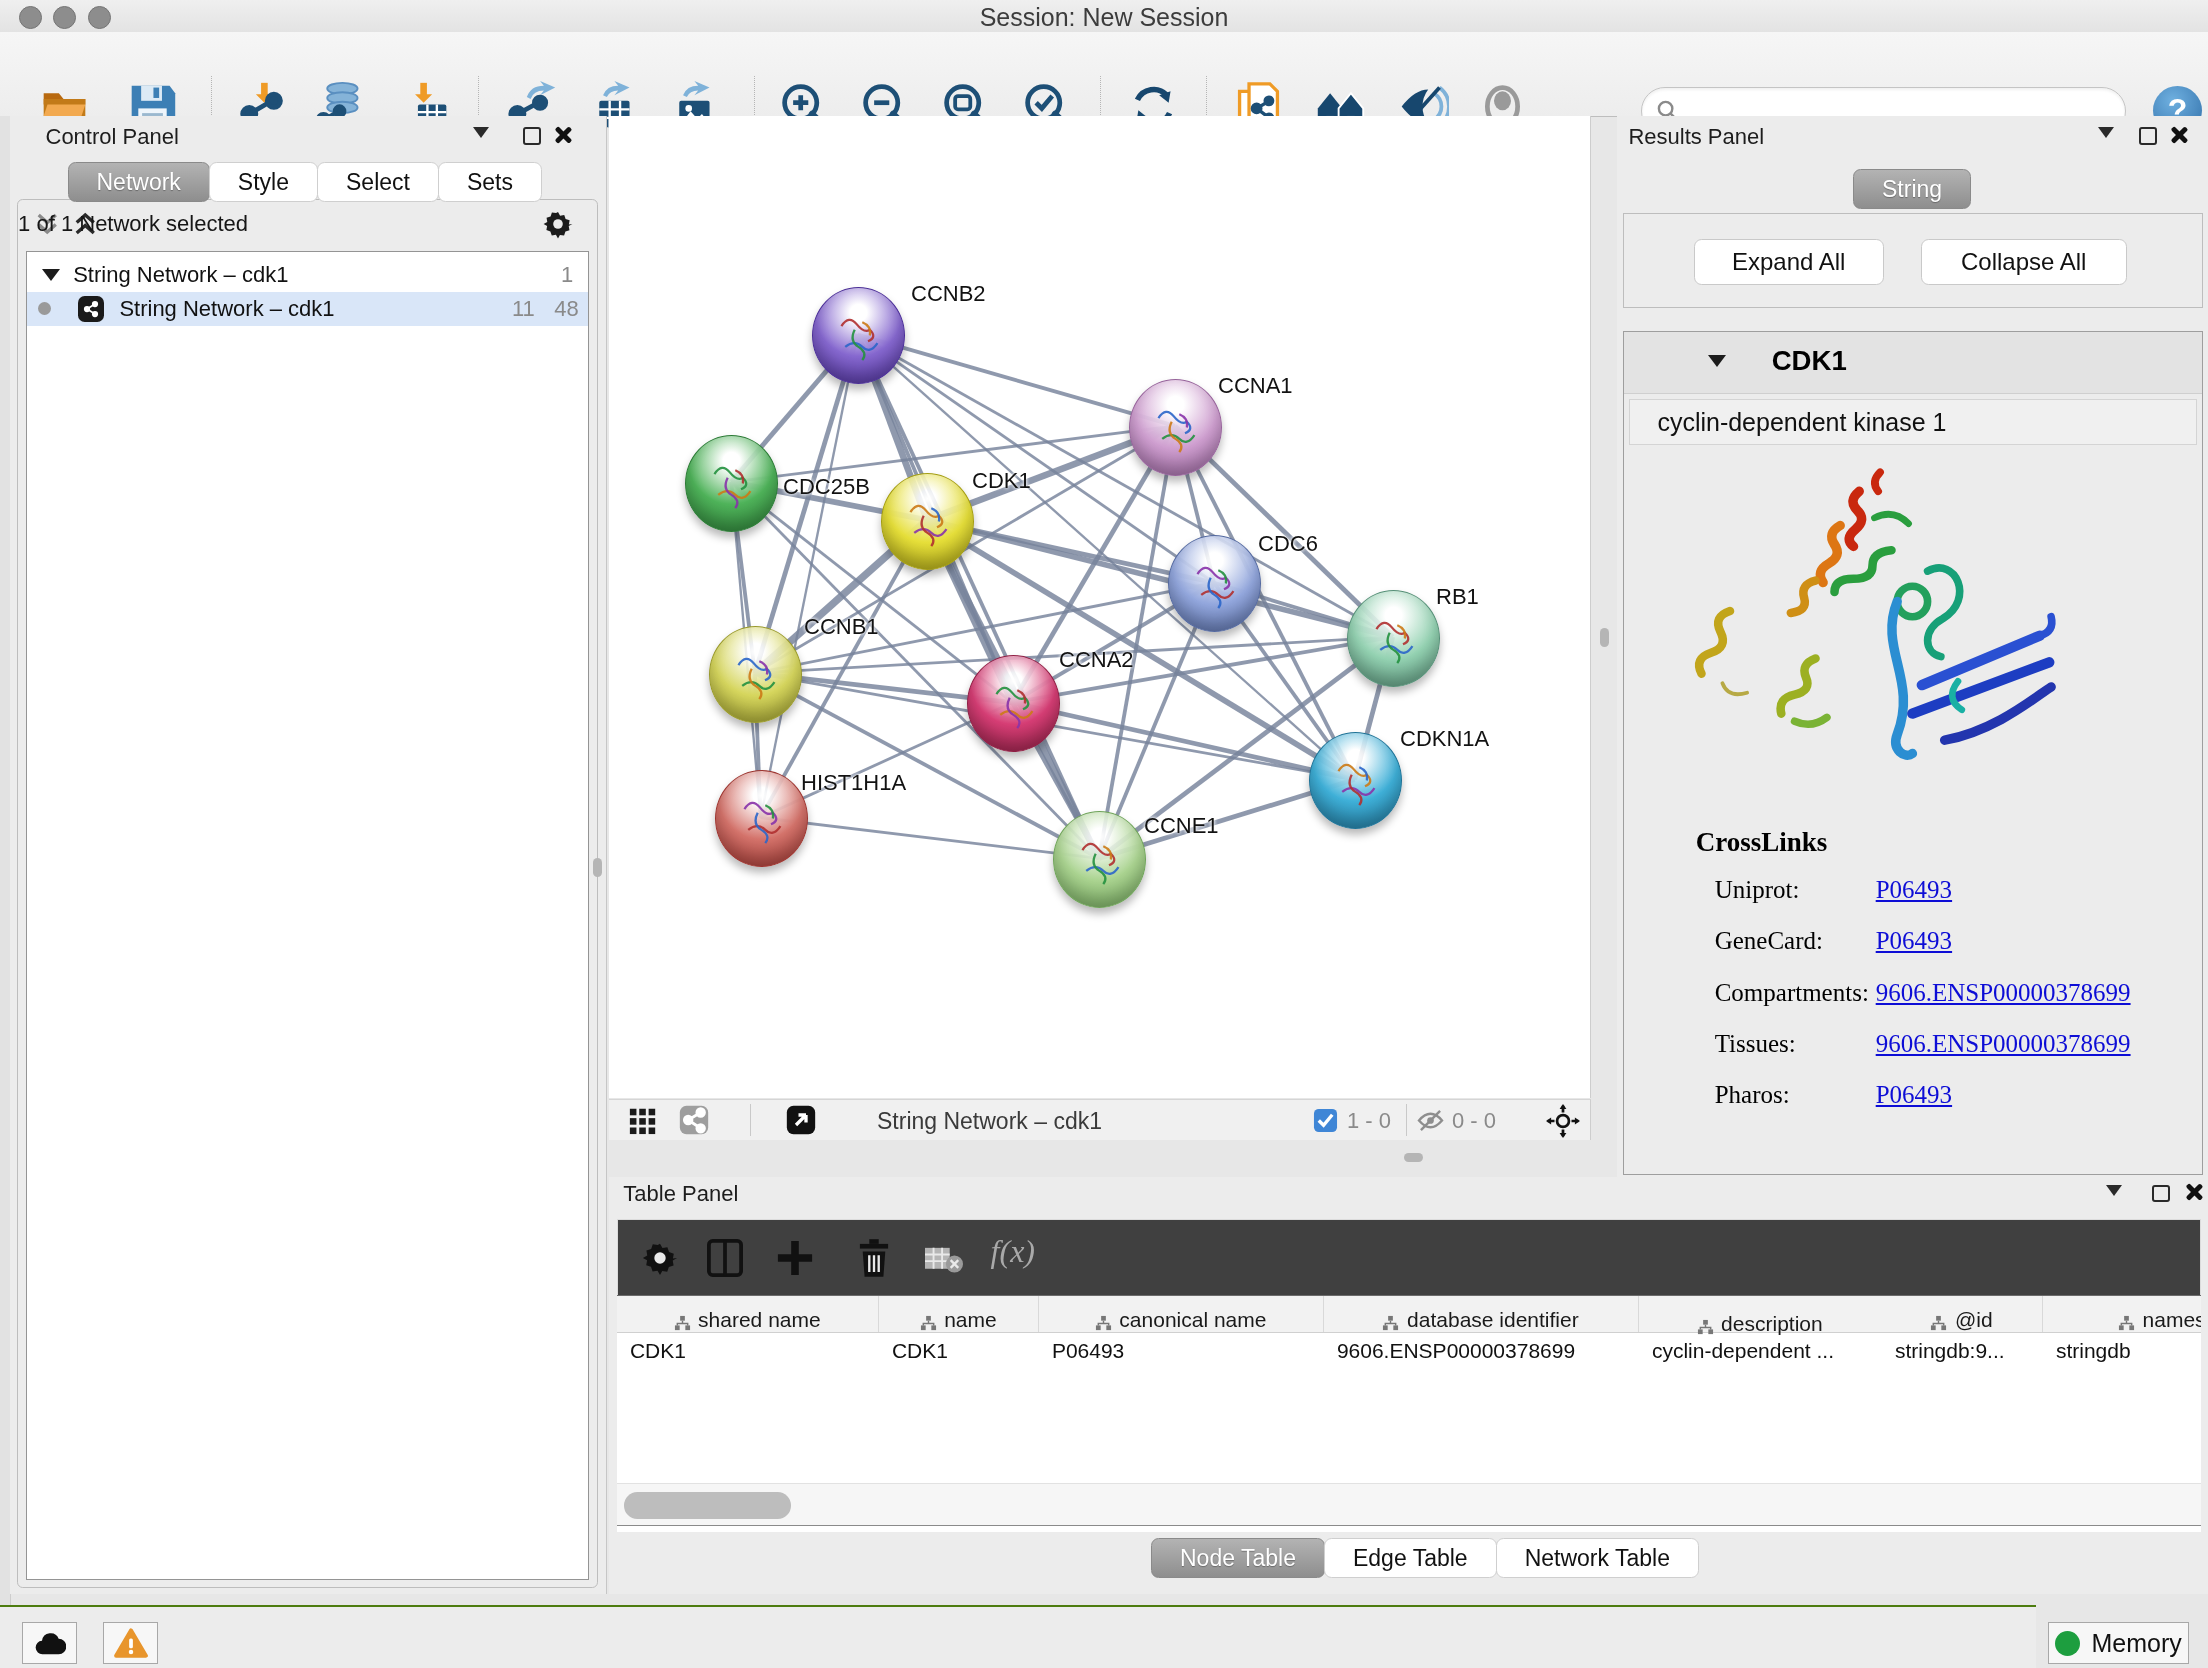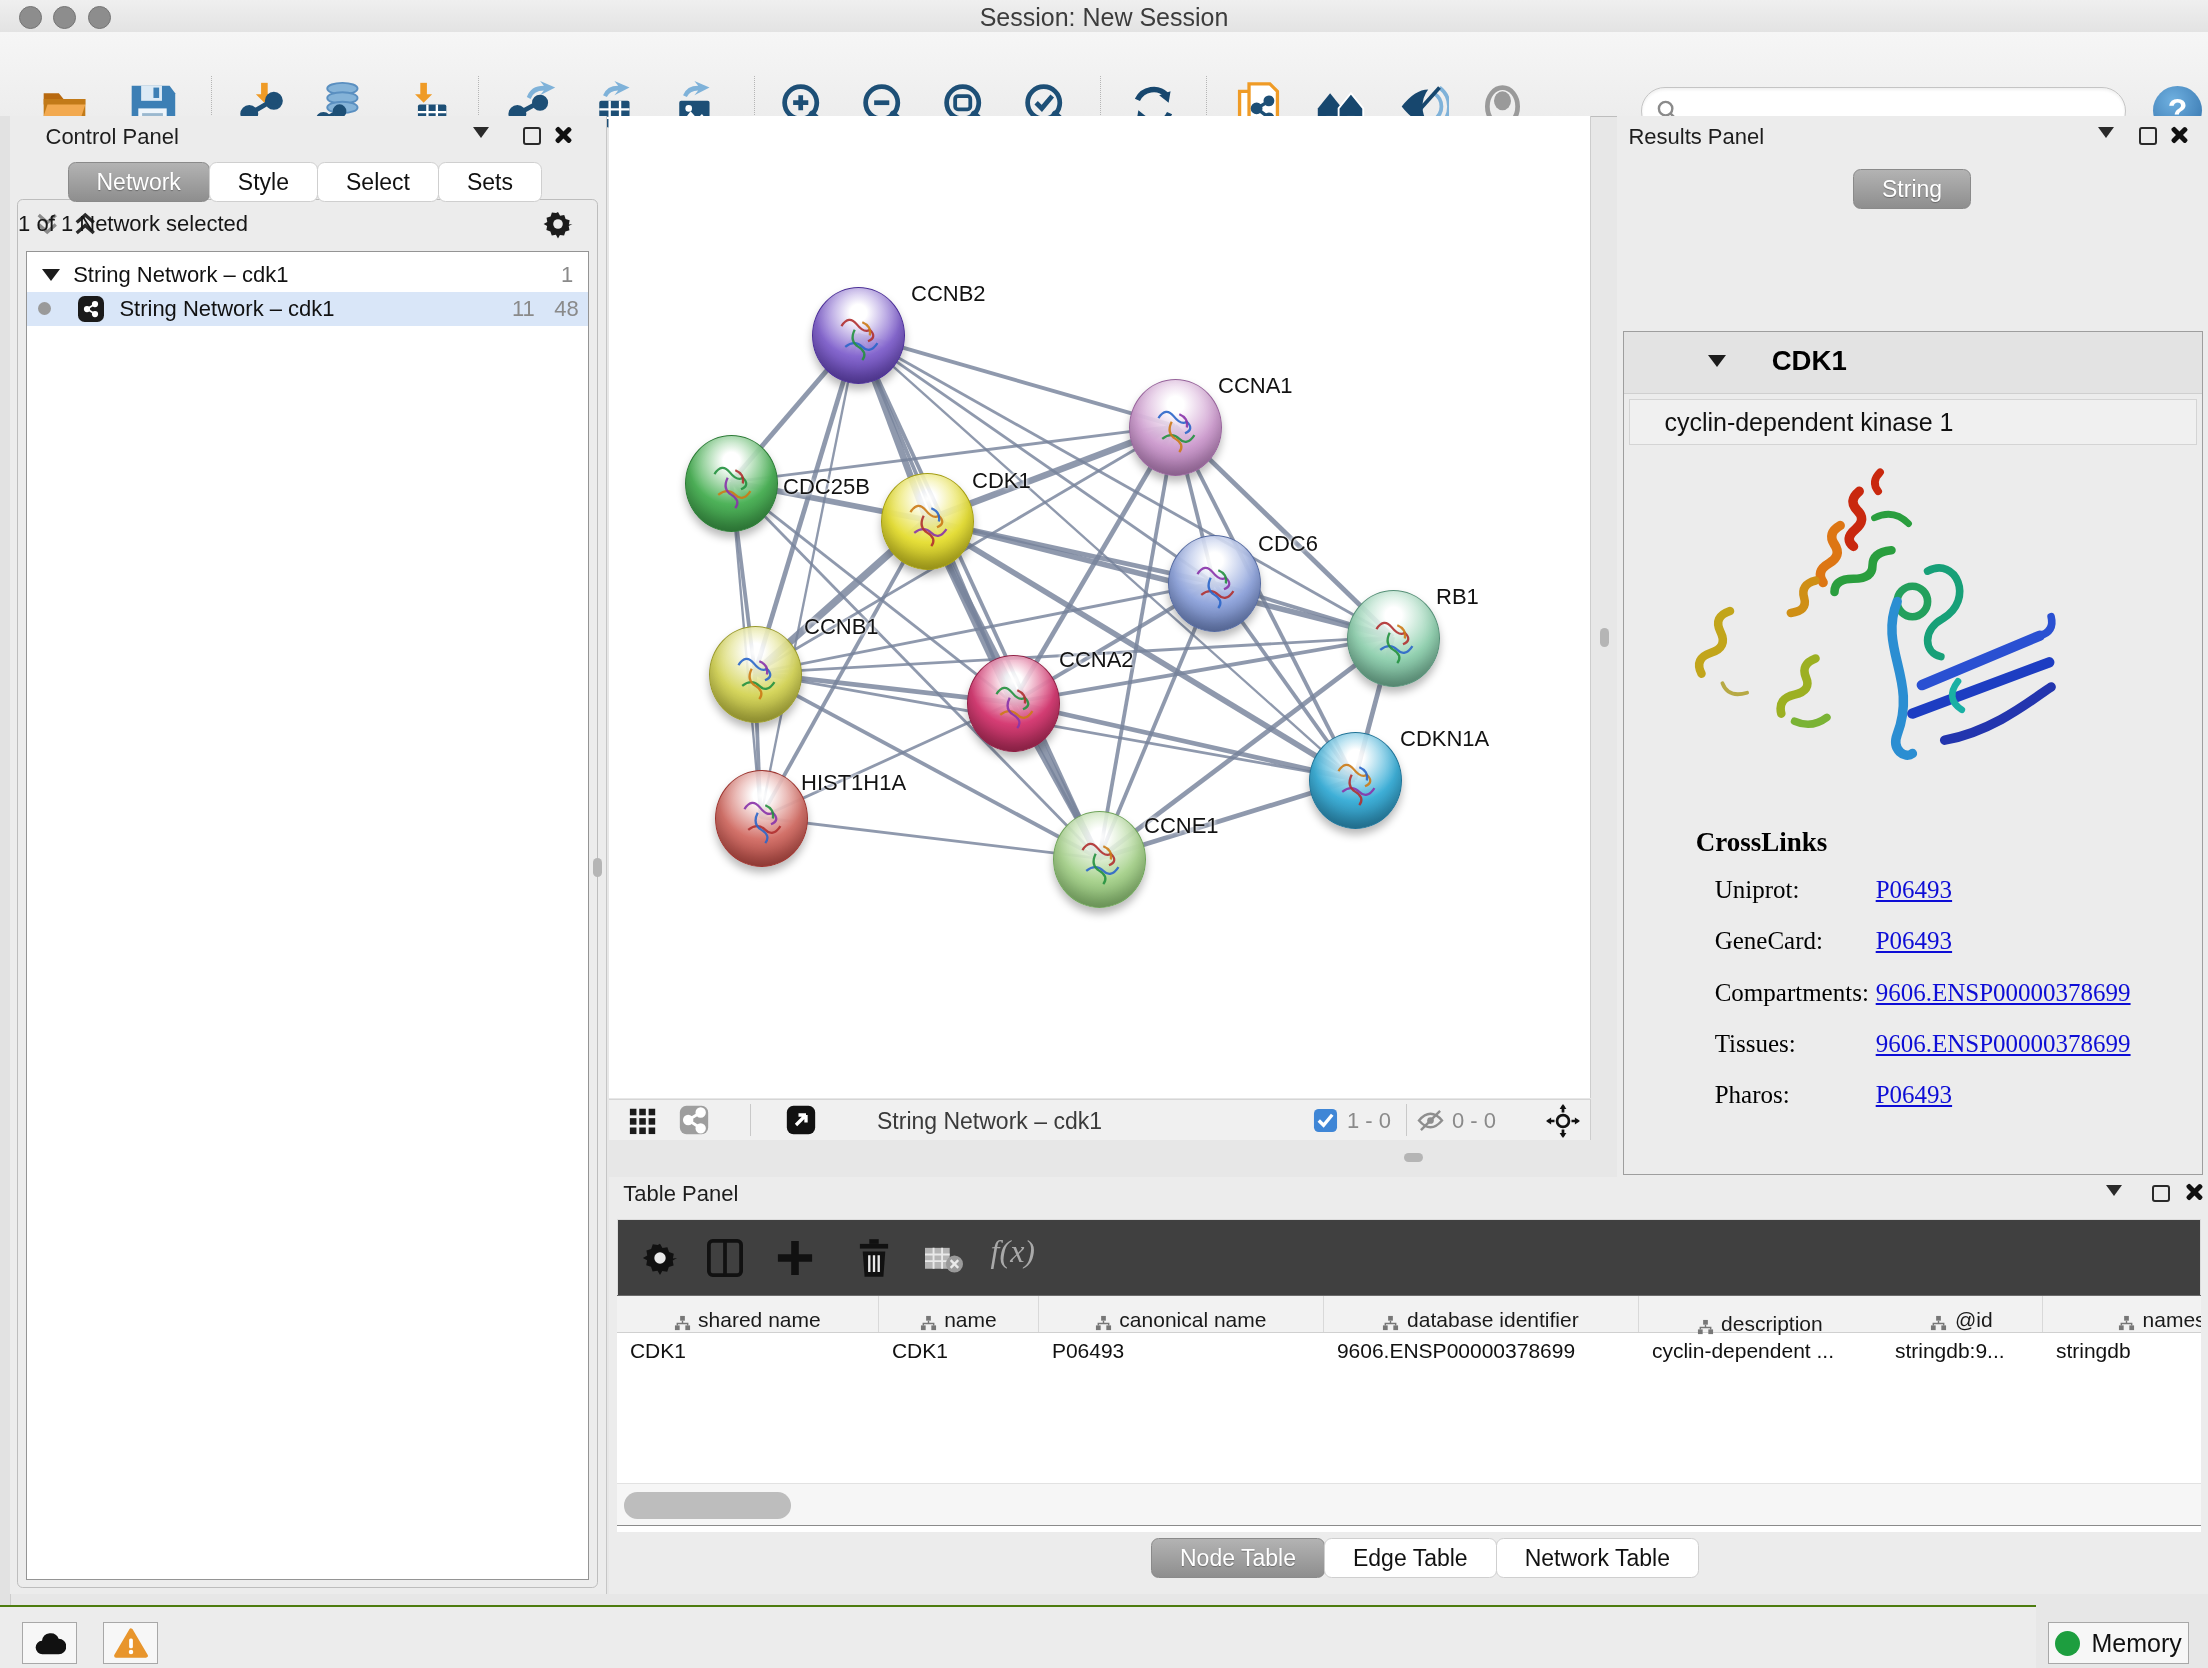--- a/index.html
+++ b/index.html
@@ -54,21 +54,21 @@
   .nf-title{position:absolute;left:268px;top:7.6px;font-size:23px;color:#3a3a3a;}
   .nf-cnt{position:absolute;top:7.6px;font-size:22px;color:#8a8a8a;}
   .split-dot{position:absolute;background:#b5b5b5;border-radius:5.7px;}
   
   .results-panel{position:absolute;left:1617px;top:116px;width:592px;height:1061px;background:#ececec;}
   .rp-tab{position:absolute;left:237px;top:53px;z-index:2;}
   .rp-btnbox{position:absolute;left:5.7px;top:97px;right:5.7px;height:93px;border:1px solid #bdbdbd;background:#ececec;}
   .rp-btn{position:absolute;top:25px;height:44px;background:#fff;border:1px solid #c9c9c9;border-radius:7.6px;font-size:24px;color:#111;text-align:center;line-height:44px;cursor:pointer;}
   .rp-main{position:absolute;left:5.7px;top:215px;right:5.7px;bottom:1.9px;border:1.9px solid #9e9e9e;background:#ececec;overflow:hidden;}
   .rp-protein-head{position:absolute;left:0;top:0;right:0;height:61px;background:#e3e3e3;border-bottom:1px solid #cfcfcf;}
-  .rp-desc{position:absolute;left:5.7px;top:67px;right:5.7px;height:46px;background:#f0f0f0;border:1px solid #d4d4d4;font-size:25px;color:#111;line-height:44px;padding-left:34px;box-sizing:border-box;}
+  .rp-desc{position:absolute;left:5.7px;top:67px;right:5.7px;height:46px;background:#f0f0f0;border:1px solid #d4d4d4;font-size:25px;color:#111;line-height:44px;padding-left:27px;box-sizing:border-box;}
   .xl{font-family:"Liberation Serif",serif;}
   .xl-head{position:absolute;left:72px;font-size:27px;font-weight:bold;color:#000;}
   .xl-label{position:absolute;left:91px;font-size:25px;color:#000;}
   .xl-link{position:absolute;left:252px;font-size:25px;color:#0d0dd6;text-decoration:underline;cursor:pointer;}
   
   .table-panel{position:absolute;left:609px;top:1177px;width:1600px;height:417px;background:#ececec;}
   .tp-toolbar{position:absolute;left:7.6px;top:42px;right:7.6px;height:76px;background:#404040;border:1px solid #dcdcdc;border-bottom:none;}
   .tp-i{position:absolute;top:19px;cursor:pointer;}
   .tp-fx{position:absolute;left:373px;top:13.3px;font-family:"Liberation Serif",serif;font-style:italic;font-size:32px;color:#a9a9a9;}
   .tbl{position:absolute;left:7.6px;top:118px;right:7.6px;height:236px;background:#fff;border-top:1.9px solid #6b6b6b;overflow:hidden;}
@@ -585,20 +585,24 @@
     <div class="pc" style="left:481px;top:7.6px">
         <div class="pc-tri"></div>
       </div>
     <div class="pc" style="left:522px;top:11.4px">
         <div class="pc-sq"></div>
       </div>
     <div class="pc" style="left:552px;top:9.5px">
         <div class="pc-x"></div>
       </div>
     <div class="rp-tab tab active">String</div>
+    <div class="rp-btnbox">
+      <div class="rp-btn" style="left:70px;width:188px">Expand All</div>
+      <div class="rp-btn" style="left:297px;width:204px">Collapse All</div>
+    </div>
     <div class="rp-main">
       <div class="rp-protein-head">
         <div class="tri-down" style="position:absolute;left:84px;top:23px"></div>
         <span style="position:absolute;left:148px;top:13.3px;font-size:27.6px;font-weight:bold;color:#000">CDK1</span>
       </div>
       <div class="rp-desc">cyclin-dependent kinase 1</div>
 
       <svg style="position:absolute;left:49px;top:127px" width="399" height="323" viewBox="0 0 420 340">
         <g fill="none" stroke-linecap="round">
           <path d="M218,14 q-10,10 -2,20" stroke="#c9280e" stroke-width="8"></path>

